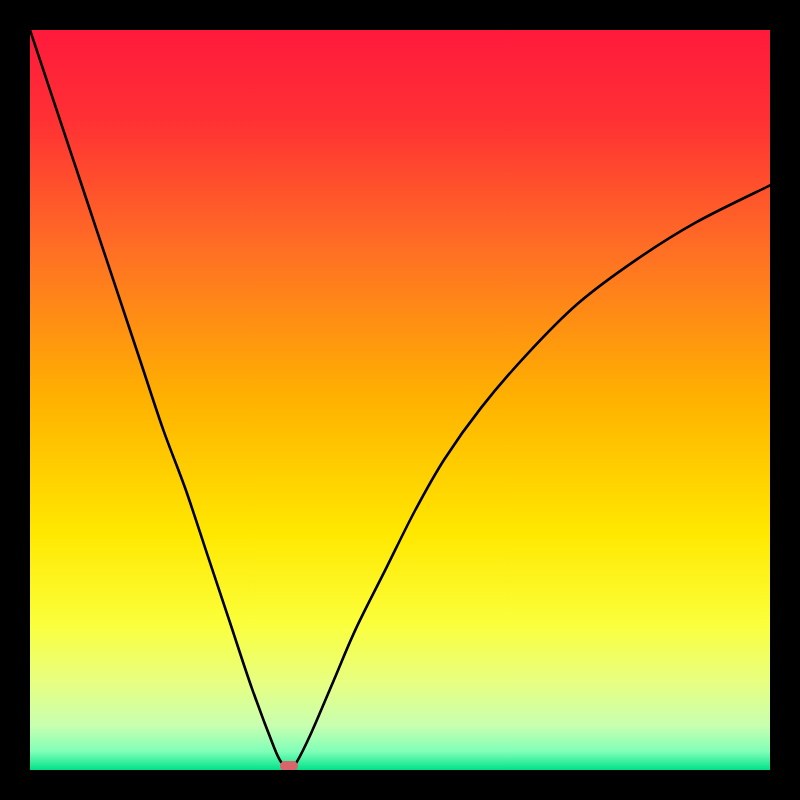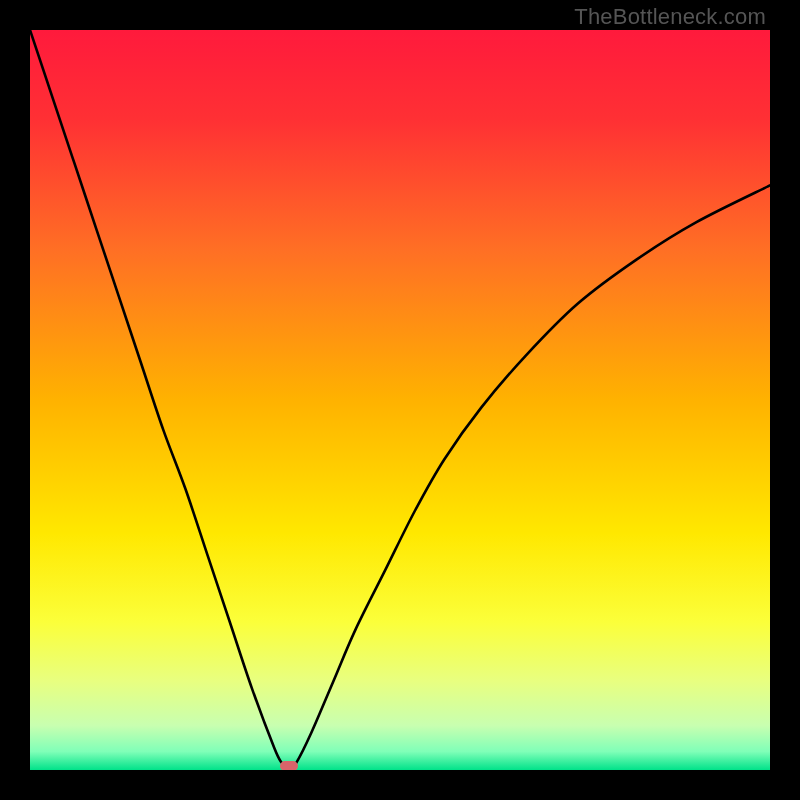--- a/index.html
+++ b/index.html
@@ -48,21 +48,20 @@
     height: 10px;
     border-radius: 5px;
     transform: translate(-50%, -50%);
   }
 </style>
 </head>
 <body>
 
 <div class="frame">
 
-  <div class="watermark">TheBottleneck.com</div>
 
   <div class="plot-area">
     <svg class="gradient" viewBox="0 0 740 740" preserveAspectRatio="none">
       <defs>
         <linearGradient id="bg-grad" x1="0" y1="0" x2="0" y2="1">
             <stop offset="0%" stop-color="#ff1a3c"></stop>
             <stop offset="12%" stop-color="#ff3034"></stop>
             <stop offset="30%" stop-color="#ff7024"></stop>
             <stop offset="50%" stop-color="#ffb200"></stop>
             <stop offset="68%" stop-color="#ffe800"></stop>

